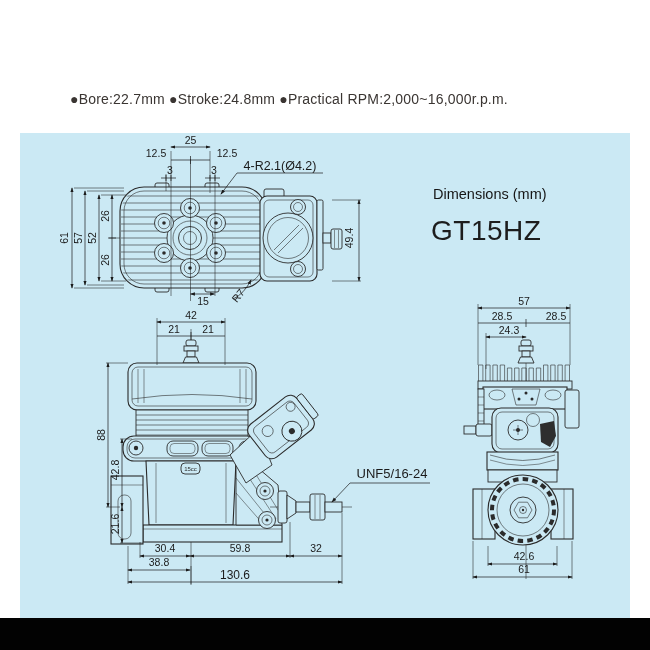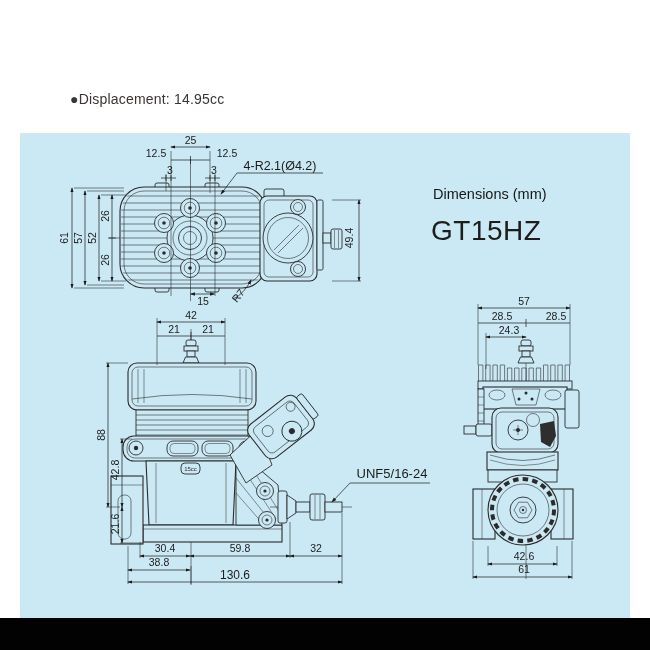--- a/index.html
+++ b/index.html
@@ -22,21 +22,20 @@
   .inl{fill:none;stroke:#2b2b2b;stroke-width:0.6;}
   .inl2{fill:none;stroke:#2b2b2b;stroke-width:0.5;}
   .dl{stroke:#1b1b1b;stroke-width:0.7;fill:none;}
   .xl{stroke:#1f1f1f;stroke-width:0.55;fill:none;}
   .dot{fill:#2b2b2b;stroke:none;}
 </style>
 </head>
 <body>
 
 <div class="specs">
-  <div>●Displacement: 14.95cc</div>
   <div>●Bore:22.7mm ●Stroke:24.8mm ●Practical RPM:2,000~16,000r.p.m.</div>
   <div>●Output:   2.8ps/14,000r.p.m. ●Weight: Engine  735g    Ignition module 92g</div>
 </div>
 
 <div class="panel">
 <svg width="610" height="470" viewBox="0 0 610 470">
   <defs>
     <marker id="arr" viewBox="0 0 10 10" refX="8.5" refY="5" markerWidth="7.5" markerHeight="7.5" orient="auto-start-reverse">
       <path d="M0,1.8 L10,5 L0,8.2 z" fill="#1b1b1b"></path>
     </marker>

